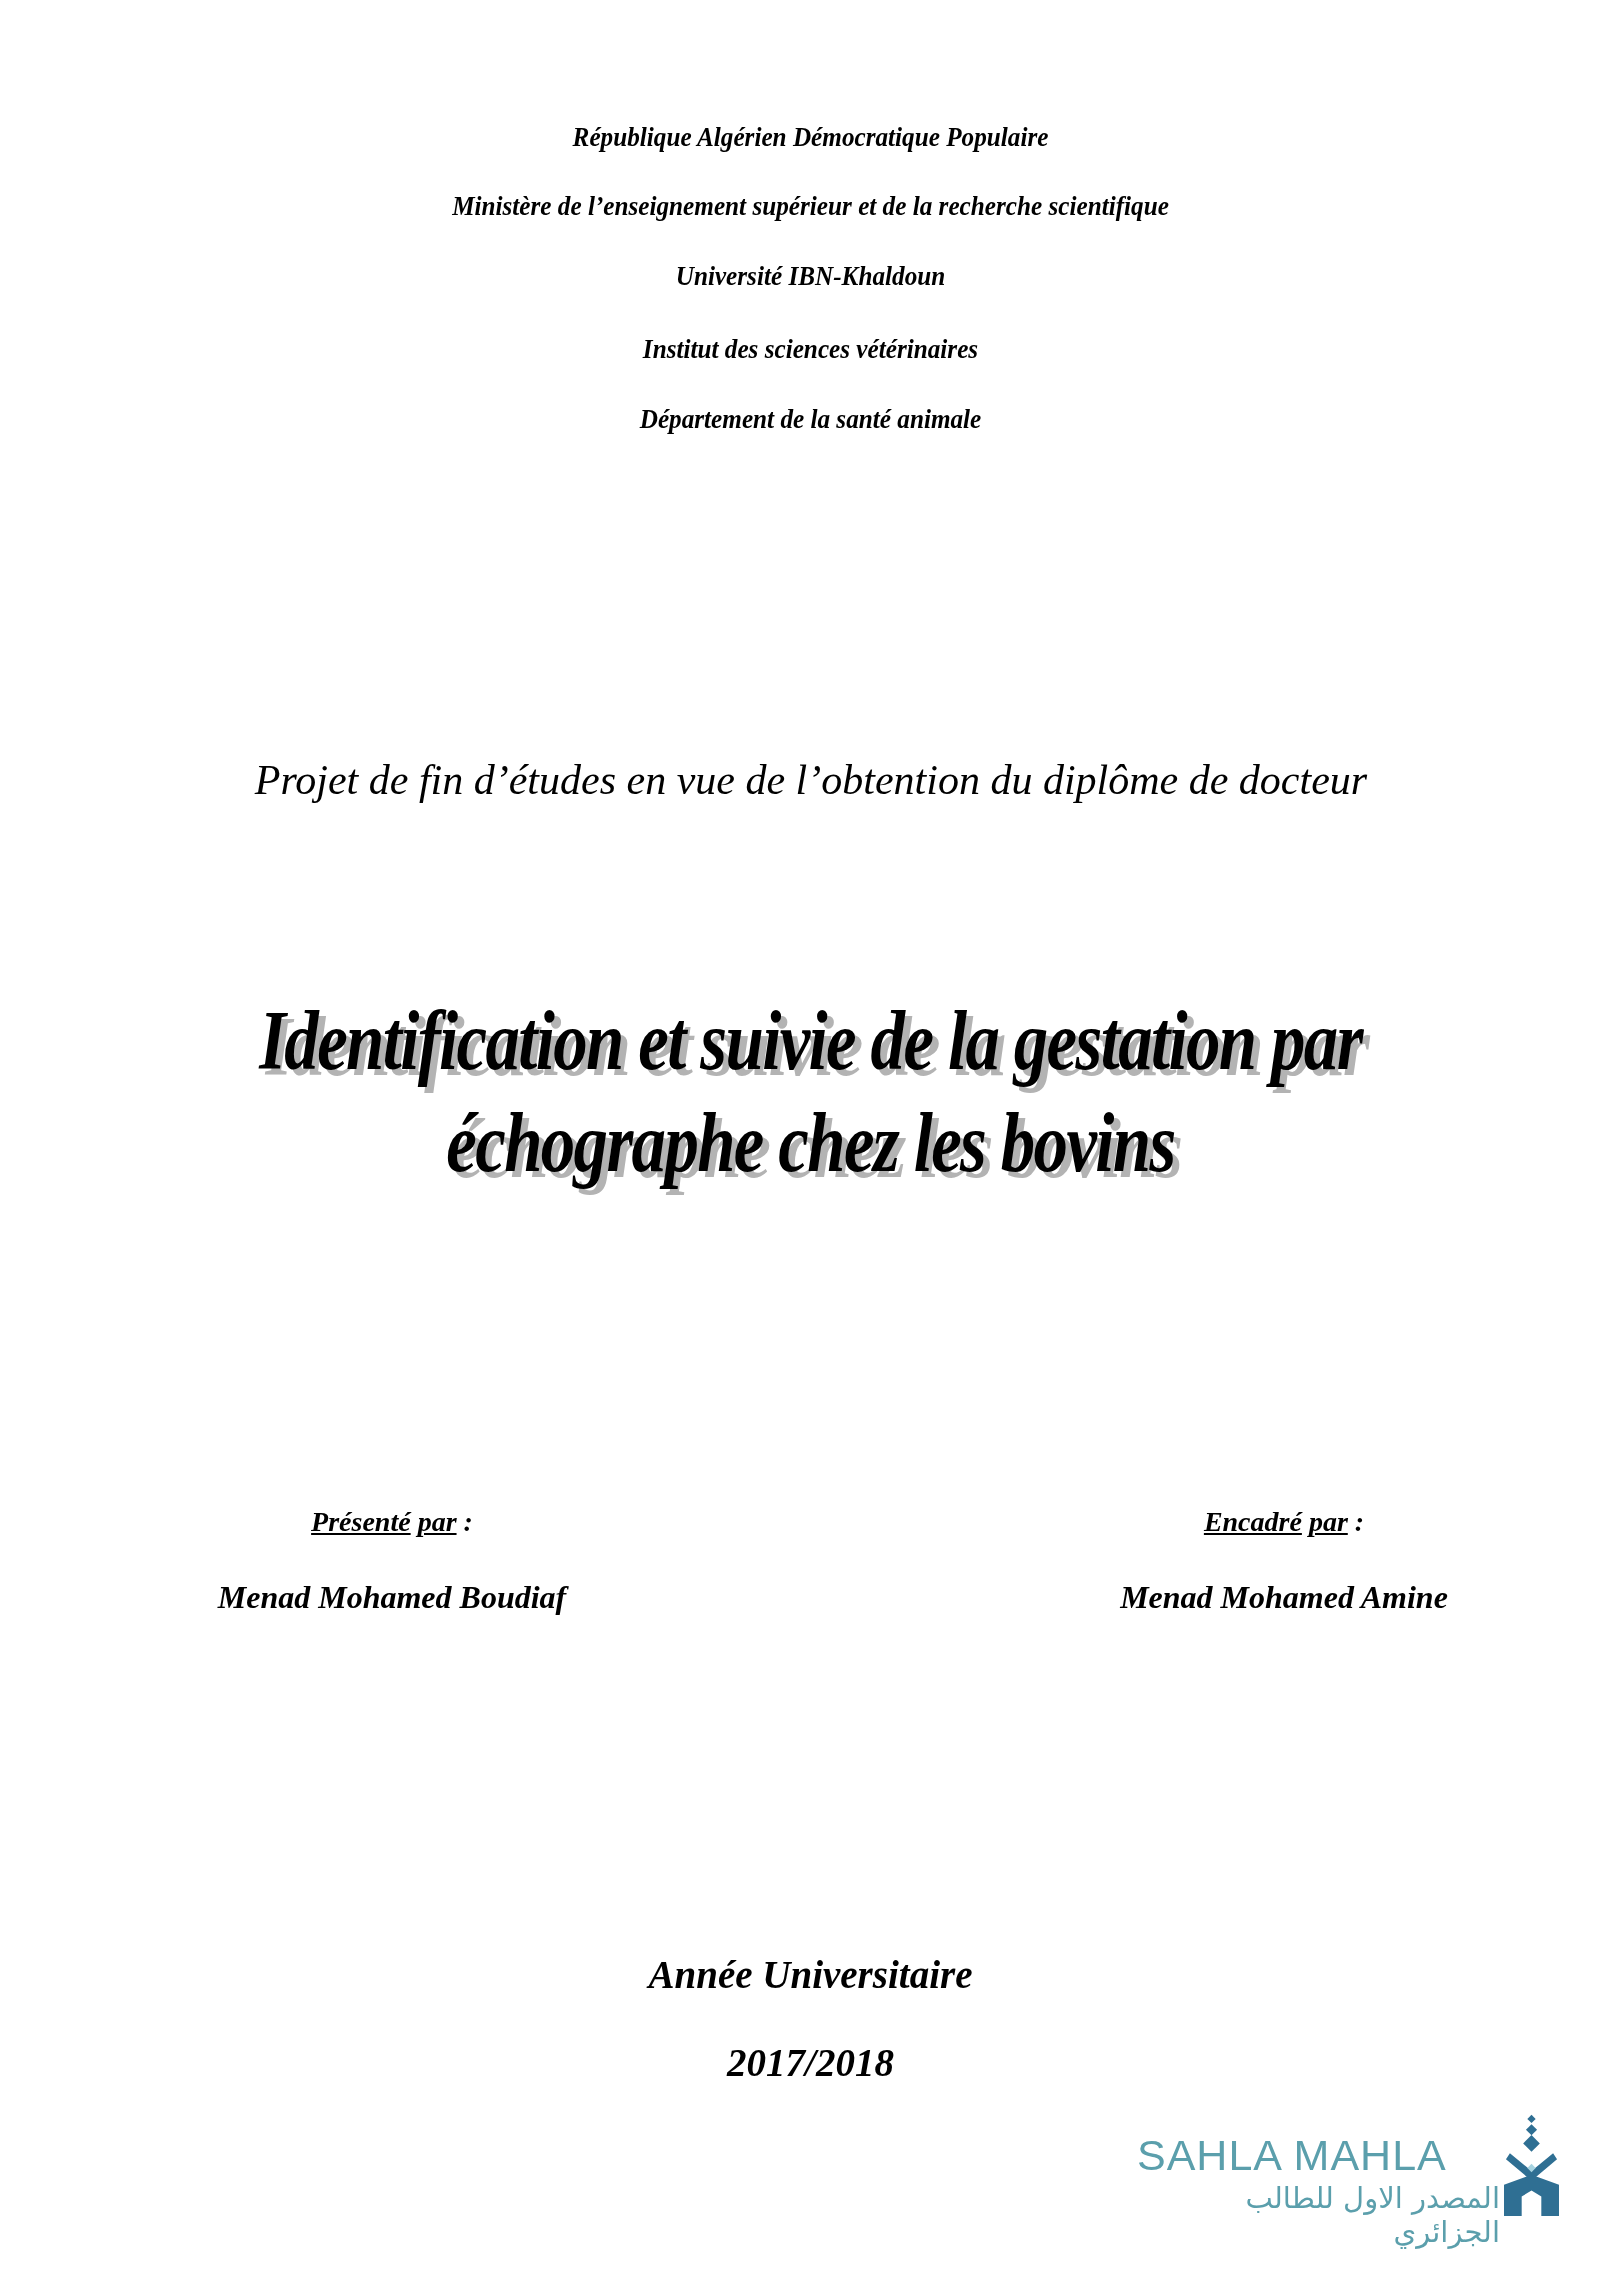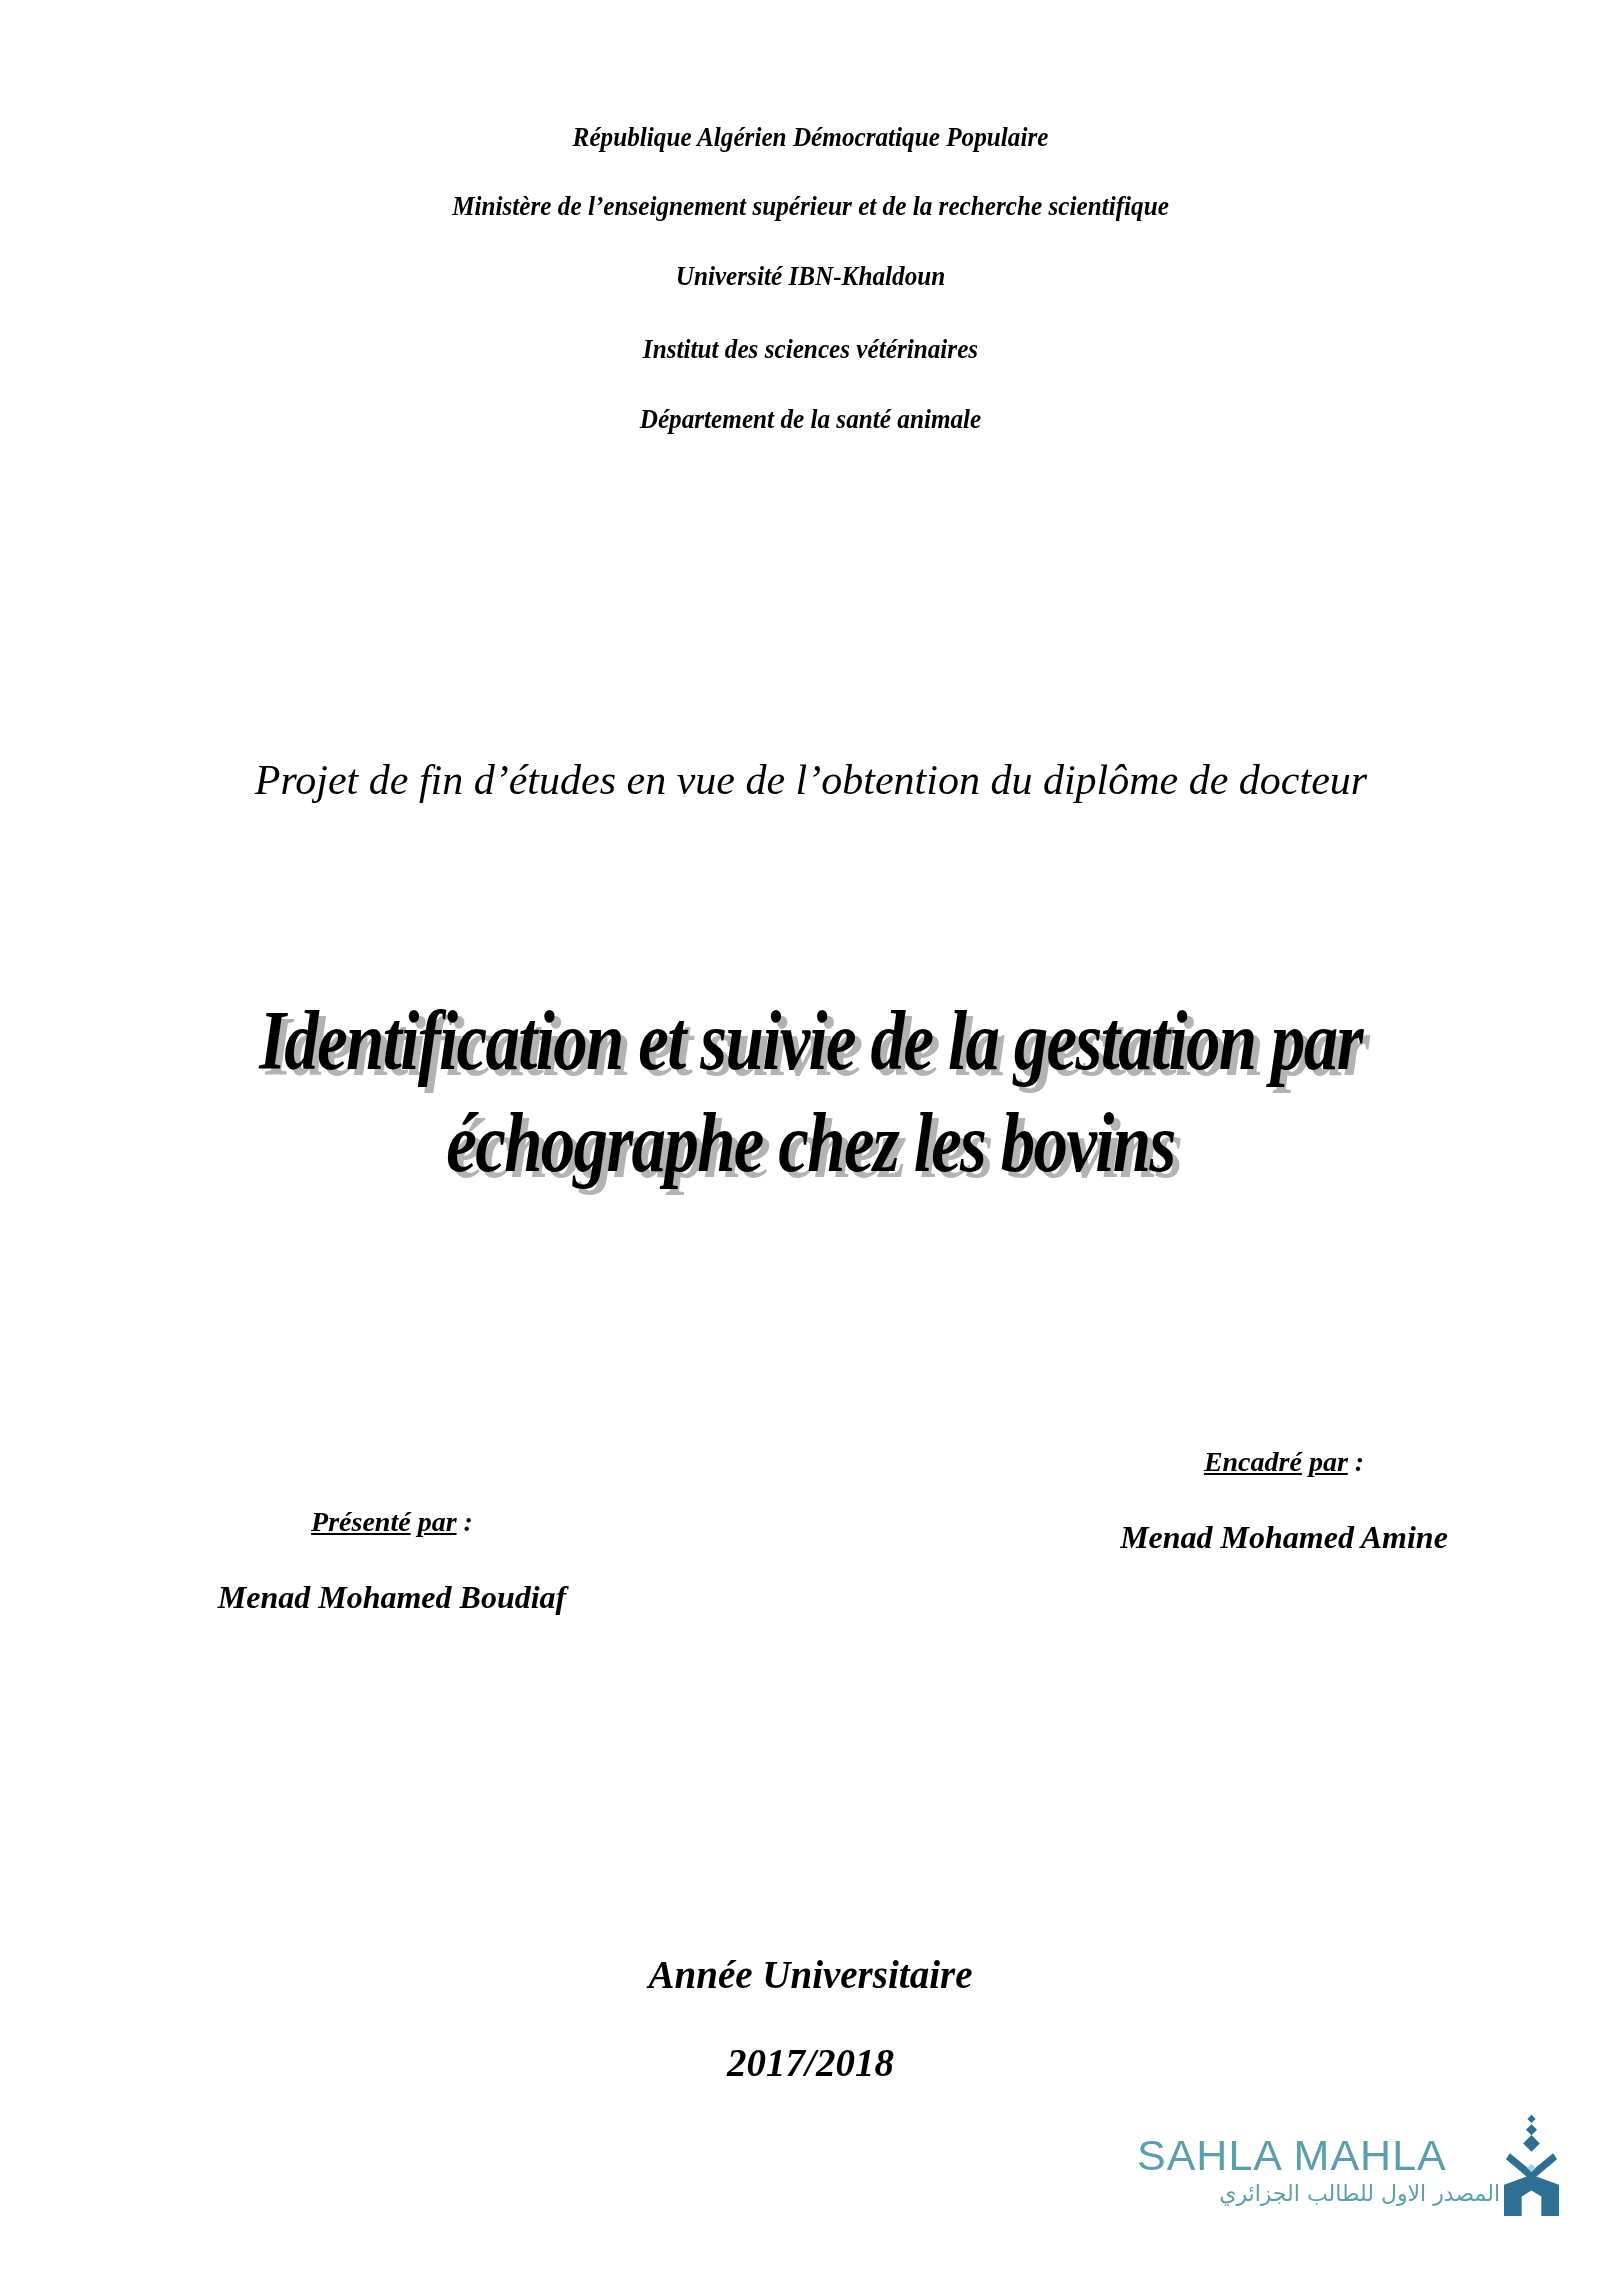--- a/index.html
+++ b/index.html
@@ -17,21 +17,21 @@
   .col { position:absolute; font-style:italic; font-weight:bold; text-align:center; }
   .role { font-size:28px; line-height:35px; }
   .role u { }
   .name { font-size:32px; line-height:39px; margin-top:39px; }
   .year { position:absolute; left:0; width:1621px; text-align:center;
           font-style:italic; font-weight:bold; font-size:39px; line-height:88px; top:1931px; }
   .logo { position:absolute; left:1137px; top:2122px; width:412px; height:98px; }
   .logo-text { position:absolute; left:0; top:9.8px; font-family:Liberation Sans, sans-serif;
           font-size:43px; color:#5b9fac; letter-spacing:1px; line-height:47px; }
   .logo-ar { position:absolute; left:0; top:59px; font-family:"DejaVu Sans", sans-serif;
-          font-size:22px; color:#5b9fac; direction:rtl; width:363px; text-align:right; }
+          font-size:29px; color:#5b9fac; direction:rtl; width:363px; text-align:right; }
   .logo-mark { position:absolute; left:365px; top:-7.8px; width:59px; height:108px; }
 </style>
 </head>
 <body>
 
 <div class="hdr" style="top:121px">République Algérien Démocratique Populaire</div>
 <div class="hdr" style="top:190px">Ministère de l’enseignement supérieur et de la recherche scientifique</div>
 <div class="hdr" style="top:260px">Université IBN-Khaldoun</div>
 <div class="hdr" style="top:333px">Institut des sciences vétérinaires</div>
 <div class="hdr" style="top:403px">Département de la santé animale</div>
@@ -43,21 +43,21 @@
 <div class="title">
   <div>Identification et suivie de la gestation par</div>
   <div>échographe chez les bovins</div>
 </div>
 
 <div class="col" style="left:137px; width:510px; top:1504px;">
   <div class="role"><u>Présenté</u> <u>par</u><span> :</span></div>
   <div class="name">Menad Mohamed Boudiaf</div>
 </div>
 
-<div class="col" style="left:1029px; width:510px; top:1444px;">
+<div class="col" style="left:1029px; width:510px; top:1504px;">
   <div class="role"><u>Encadré</u> <u>par</u><span> :</span></div>
   <div class="name">Menad Mohamed Amine</div>
 </div>
 
 <div class="year">
   <div>Année Universitaire</div>
   <div>2017/2018</div>
 </div>
 
 <div class="logo">

